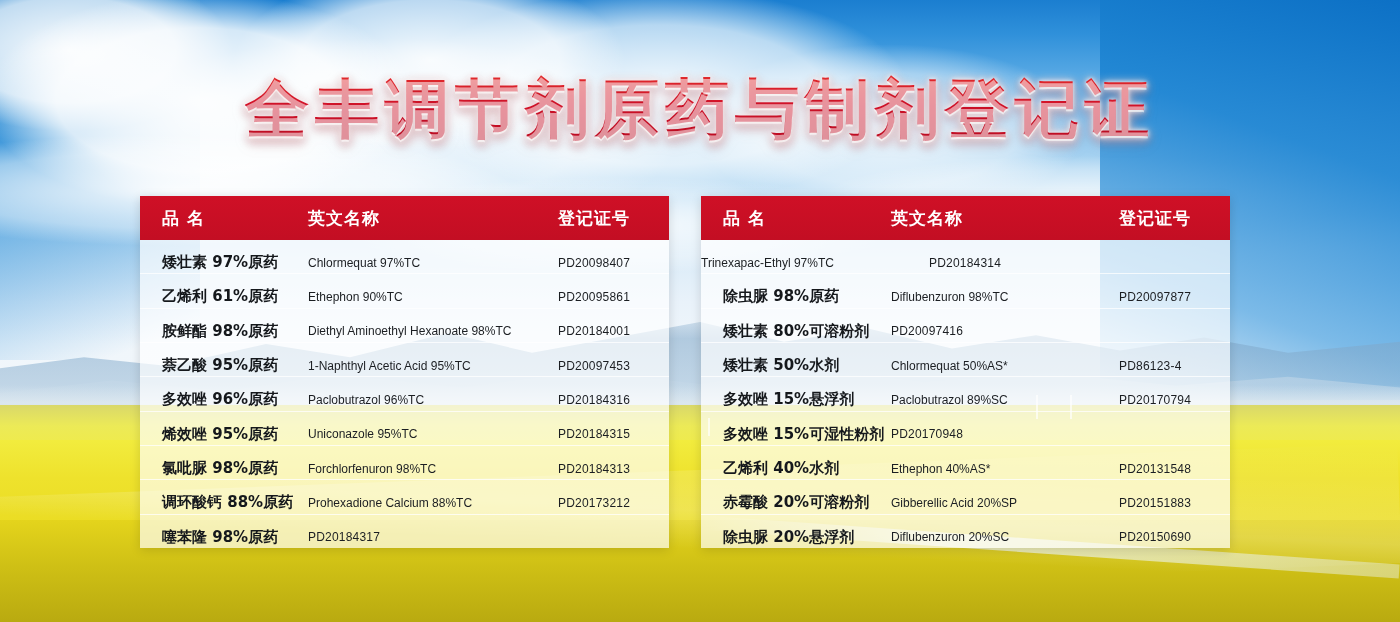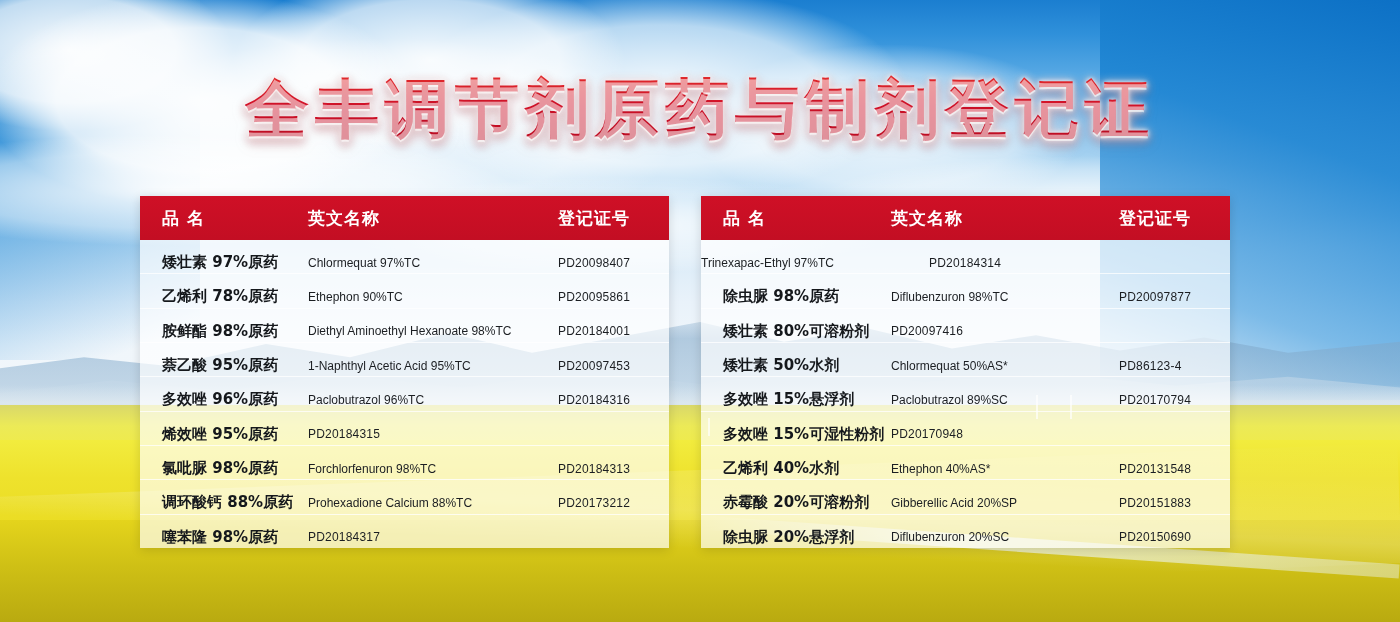--- a/index.html
+++ b/index.html
@@ -216,41 +216,42 @@
         <div class="th c2">英文名称</div>
         <div class="th c3">登记证号</div>
       </div>
       <div class="tbody">
         <div class="row">
           <div class="cn c1">矮壮素 97%原药</div>
           <div class="en c2">Chlormequat 97%TC</div>
           <div class="reg c3">PD20098407</div>
         </div>
         <div class="row">
-          <div class="cn c1">乙烯利 78%原药</div>
+          <div class="cn c1">乙烯利 61%原药</div>
           <div class="en c2">Ethephon 90%TC</div>
           <div class="reg c3">PD20095861</div>
         </div>
         <div class="row">
           <div class="cn c1">胺鲜酯 98%原药</div>
           <div class="en c2">Diethyl Aminoethyl Hexanoate 98%TC</div>
           <div class="reg c3">PD20184001</div>
         </div>
         <div class="row">
           <div class="cn c1">萘乙酸 95%原药</div>
           <div class="en c2">1-Naphthyl Acetic Acid 95%TC</div>
           <div class="reg c3">PD20097453</div>
         </div>
         <div class="row">
           <div class="cn c1">多效唑 96%原药</div>
           <div class="en c2">Paclobutrazol 96%TC</div>
           <div class="reg c3">PD20184316</div>
         </div>
         <div class="row">
           <div class="cn c1">烯效唑 95%原药</div>
+          <div class="en c2">Uniconazole 95%TC</div>
           <div class="reg c3">PD20184315</div>
         </div>
         <div class="row">
           <div class="cn c1">氯吡脲 98%原药</div>
           <div class="en c2">Forchlorfenuron 98%TC</div>
           <div class="reg c3">PD20184313</div>
         </div>
         <div class="row">
           <div class="cn c1">调环酸钙 88%原药</div>
           <div class="en c2">Prohexadione Calcium 88%TC</div>

